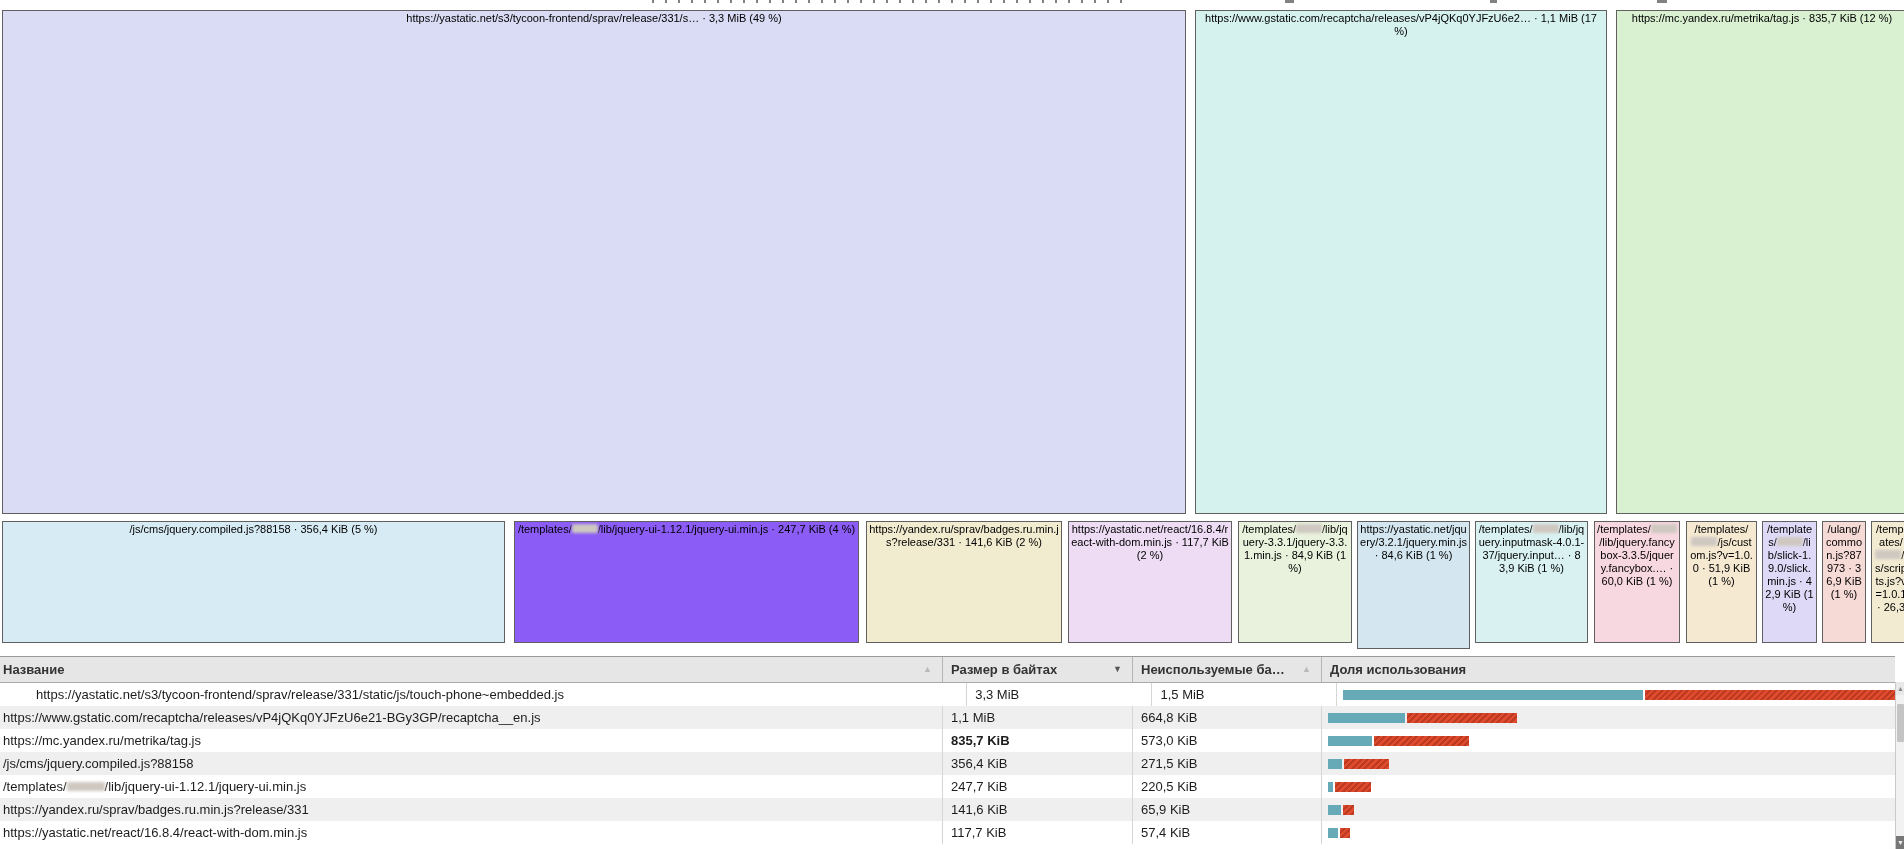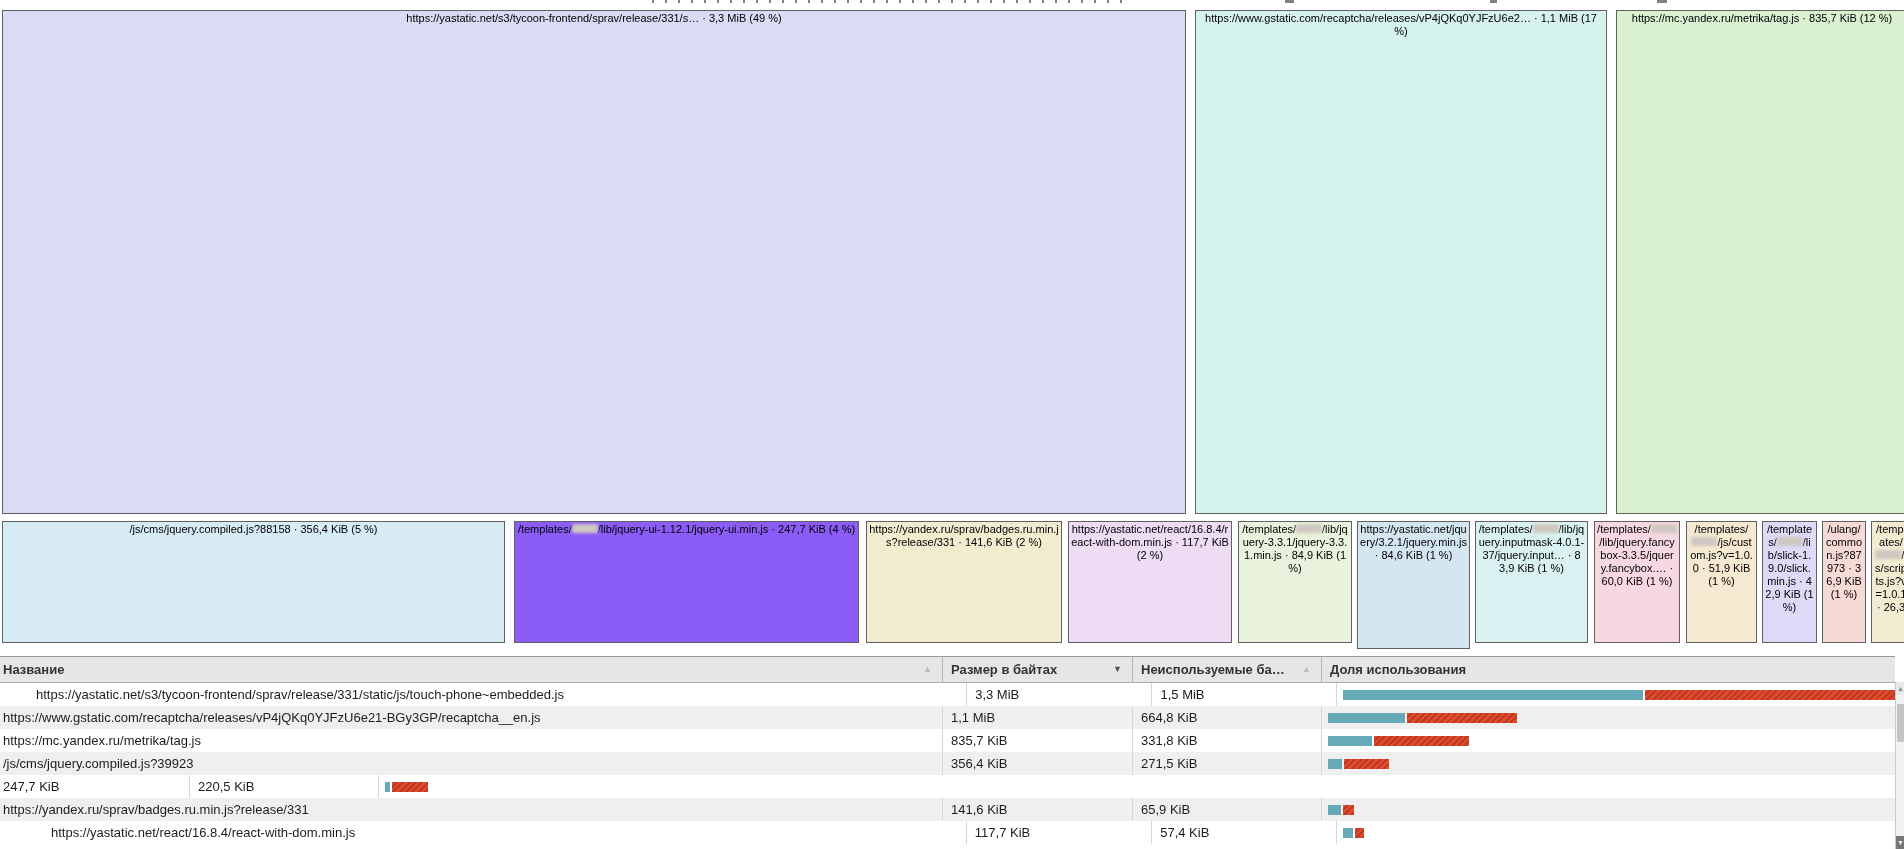--- a/index.html
+++ b/index.html
@@ -136,55 +136,56 @@
           <div class="cell" style="width: 943px;">https://www.gstatic.com/recaptcha/releases/vP4jQKq0YJFzU6e21-BGy3GP/recaptcha__en.js</div>
           <div class="cell" style="width: 190px;">1,1 MiB</div>
           <div class="cell" style="width: 189px;">664,8 KiB</div>
           <div class="cell" style="width: 573px; padding-left: 6px;">
             <span class="bar-used" style="width: 76.7694px; background: rgb(103, 170, 183);"></span>
             <span class="bar-unused" style="width: 110.564px; background: repeating-linear-gradient(135deg, rgb(224, 74, 45) 0px, rgb(224, 74, 45) 2.5px, rgb(188, 58, 33) 2.5px, rgb(188, 58, 33) 4.5px);"></span>
           </div>
         </div>
         <div class="trow">
           <div class="cell" style="width: 943px;">https://mc.yandex.ru/metrika/tag.js</div>
-          <div class="cell" style="width: 190px;">835,7 KiB</div>
-          <div class="cell" style="width: 189px;">331,8 KiB</div>
+          <div class="cell" style="width: 190px; font-weight: bold;">835,7 KiB</div>
+          <div class="cell" style="width: 189px;">573,0 KiB</div>
           <div class="cell" style="width: 573px; padding-left: 6px;">
             <span class="bar-used" style="width: 43.69px; background: rgb(103, 170, 183);"></span>
             <span class="bar-unused" style="width: 95.2965px; background: repeating-linear-gradient(135deg, rgb(224, 74, 45) 0px, rgb(224, 74, 45) 2.5px, rgb(188, 58, 33) 2.5px, rgb(188, 58, 33) 4.5px);"></span>
           </div>
         </div>
         <div class="trow alt">
-          <div class="cell" style="width: 943px;">/js/cms/jquery.compiled.js?39923</div>
+          <div class="cell" style="width: 943px;">/js/cms/jquery.compiled.js?88158</div>
           <div class="cell" style="width: 190px;">356,4 KiB</div>
           <div class="cell" style="width: 189px;">271,5 KiB</div>
           <div class="cell" style="width: 573px; padding-left: 6px;">
             <span class="bar-used" style="width: 14.1199px; background: rgb(103, 170, 183);"></span>
             <span class="bar-unused" style="width: 45.1536px; background: repeating-linear-gradient(135deg, rgb(224, 74, 45) 0px, rgb(224, 74, 45) 2.5px, rgb(188, 58, 33) 2.5px, rgb(188, 58, 33) 4.5px);"></span>
           </div>
         </div>
         <div class="trow">
+          <div class="cell" style="width: 943px;">/templates/<span class="blur" style="width: 38px;"></span>/lib/jquery-ui-1.12.1/jquery-ui.min.js</div>
           <div class="cell" style="width: 190px;">247,7 KiB</div>
           <div class="cell" style="width: 189px;">220,5 KiB</div>
           <div class="cell" style="width: 573px; padding-left: 6px;">
             <span class="bar-used" style="width: 4.52367px; background: rgb(103, 170, 183);"></span>
             <span class="bar-unused" style="width: 36.6717px; background: repeating-linear-gradient(135deg, rgb(224, 74, 45) 0px, rgb(224, 74, 45) 2.5px, rgb(188, 58, 33) 2.5px, rgb(188, 58, 33) 4.5px);"></span>
           </div>
         </div>
         <div class="trow alt">
           <div class="cell" style="width: 943px;">https://yandex.ru/sprav/badges.ru.min.js?release/331</div>
           <div class="cell" style="width: 190px;">141,6 KiB</div>
           <div class="cell" style="width: 189px;">65,9 KiB</div>
           <div class="cell" style="width: 573px; padding-left: 6px;">
             <span class="bar-used" style="width: 12.5898px; background: rgb(103, 170, 183);"></span>
             <span class="bar-unused" style="width: 10.9599px; background: repeating-linear-gradient(135deg, rgb(224, 74, 45) 0px, rgb(224, 74, 45) 2.5px, rgb(188, 58, 33) 2.5px, rgb(188, 58, 33) 4.5px);"></span>
           </div>
         </div>
         <div class="trow">
-          <div class="cell" style="width: 943px; margin-left: 48px;">https://yastatic.net/react/16.8.4/react-with-dom.min.js</div>
+          <div class="cell" style="width: 943px;">https://yastatic.net/react/16.8.4/react-with-dom.min.js</div>
           <div class="cell" style="width: 190px;">117,7 KiB</div>
           <div class="cell" style="width: 189px;">57,4 KiB</div>
           <div class="cell" style="width: 573px; padding-left: 6px;">
             <span class="bar-used" style="width: 10.0286px; background: rgb(103, 170, 183);"></span>
             <span class="bar-unused" style="width: 9.54628px; background: repeating-linear-gradient(135deg, rgb(224, 74, 45) 0px, rgb(224, 74, 45) 2.5px, rgb(188, 58, 33) 2.5px, rgb(188, 58, 33) 4.5px);"></span>
           </div>
         </div>
       </div>
   </div>
 

